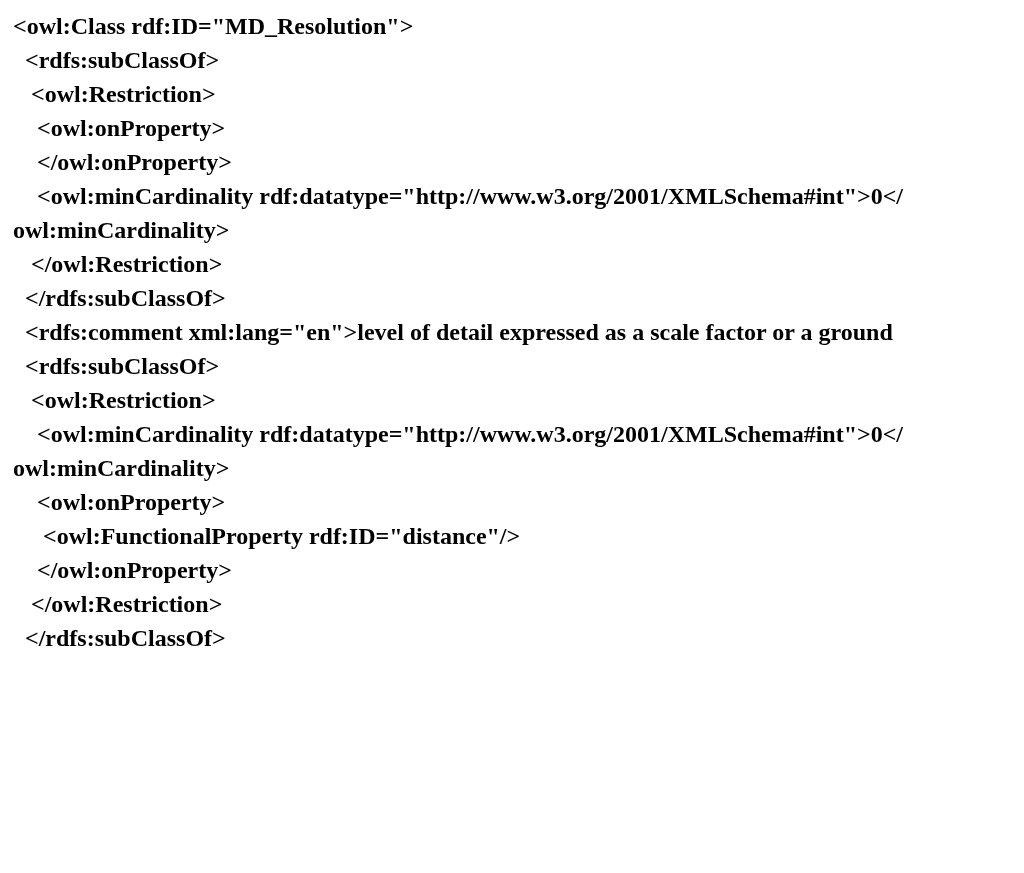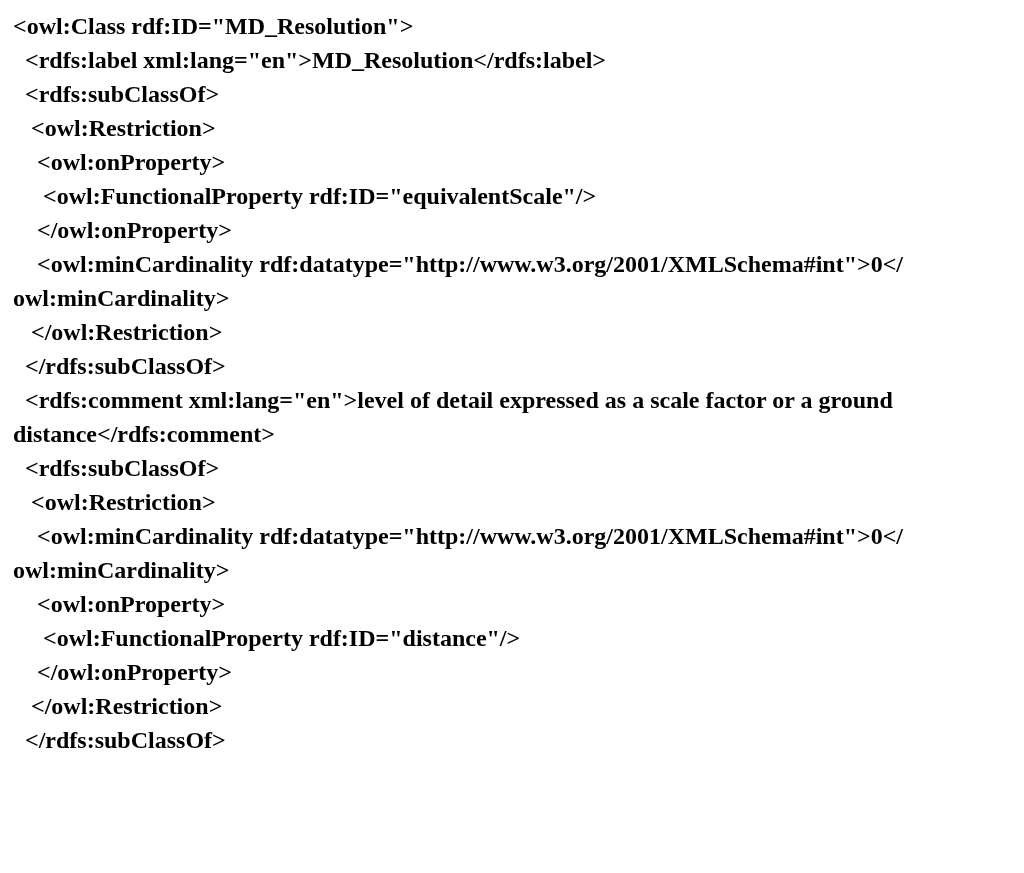--- a/index.html
+++ b/index.html
@@ -31,32 +31,29 @@
       white-space: pre;
       letter-spacing: 0px;
     }
   </style>
 </head>
 <body>
 
 <div class="page">
   <div class="code-block" id="code-block" style="color: rgb(0, 0, 0);">
       <div class="code-line">&lt;owl:Class rdf:ID="MD_Resolution"&gt;</div>
-      <div class="code-line">  &lt;rdfs:label xml:lang="en"&gt;MD_Resolution&lt;/rdfs:label&gt;</div>
       <div class="code-line">  &lt;rdfs:subClassOf&gt;</div>
       <div class="code-line">   &lt;owl:Restriction&gt;</div>
       <div class="code-line">    &lt;owl:onProperty&gt;</div>
-      <div class="code-line">     &lt;owl:FunctionalProperty rdf:ID="equivalentScale"/&gt;</div>
       <div class="code-line">    &lt;/owl:onProperty&gt;</div>
       <div class="code-line">    &lt;owl:minCardinality rdf:datatype="http://www.w3.org/2001/XMLSchema#int"&gt;0&lt;/</div>
       <div class="code-line">owl:minCardinality&gt;</div>
       <div class="code-line">   &lt;/owl:Restriction&gt;</div>
       <div class="code-line">  &lt;/rdfs:subClassOf&gt;</div>
       <div class="code-line">  &lt;rdfs:comment xml:lang="en"&gt;level of detail expressed as a scale factor or a ground</div>
-      <div class="code-line">distance&lt;/rdfs:comment&gt;</div>
       <div class="code-line">  &lt;rdfs:subClassOf&gt;</div>
       <div class="code-line">   &lt;owl:Restriction&gt;</div>
       <div class="code-line">    &lt;owl:minCardinality rdf:datatype="http://www.w3.org/2001/XMLSchema#int"&gt;0&lt;/</div>
       <div class="code-line">owl:minCardinality&gt;</div>
       <div class="code-line">    &lt;owl:onProperty&gt;</div>
       <div class="code-line">     &lt;owl:FunctionalProperty rdf:ID="distance"/&gt;</div>
       <div class="code-line">    &lt;/owl:onProperty&gt;</div>
       <div class="code-line">   &lt;/owl:Restriction&gt;</div>
       <div class="code-line">  &lt;/rdfs:subClassOf&gt;</div>
     </div>

